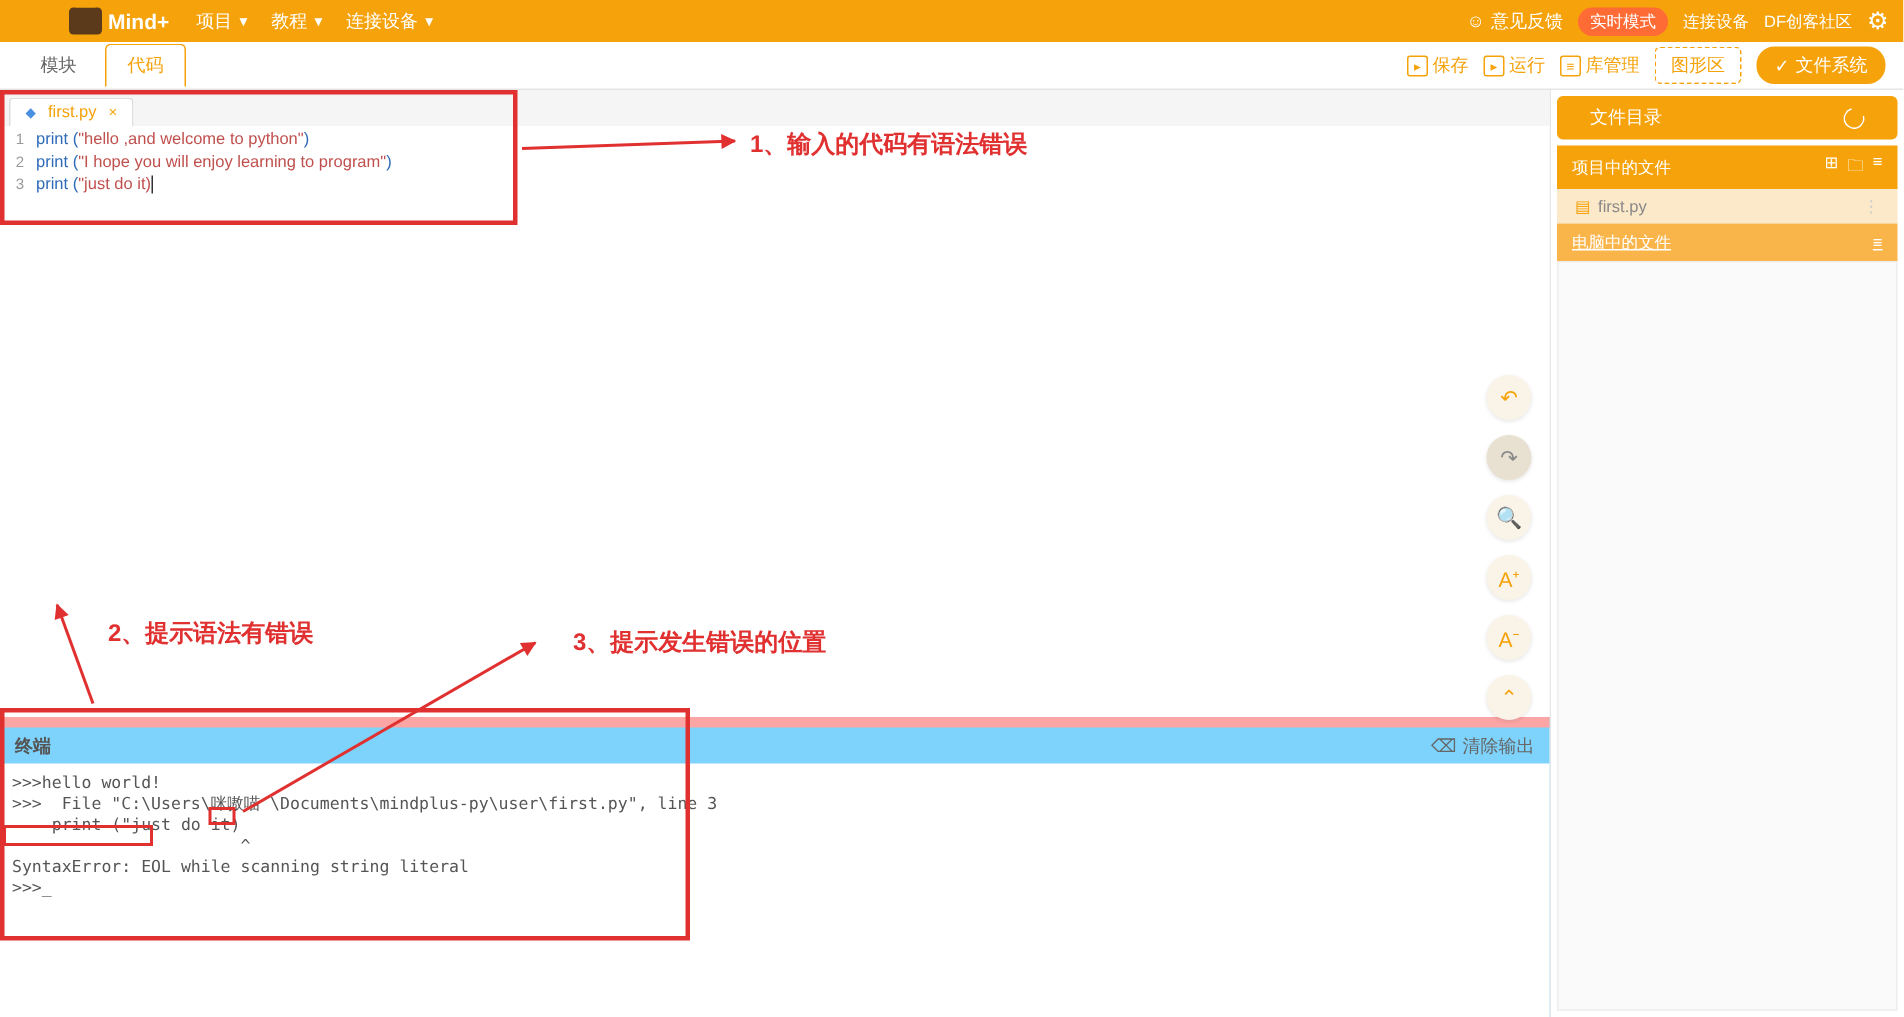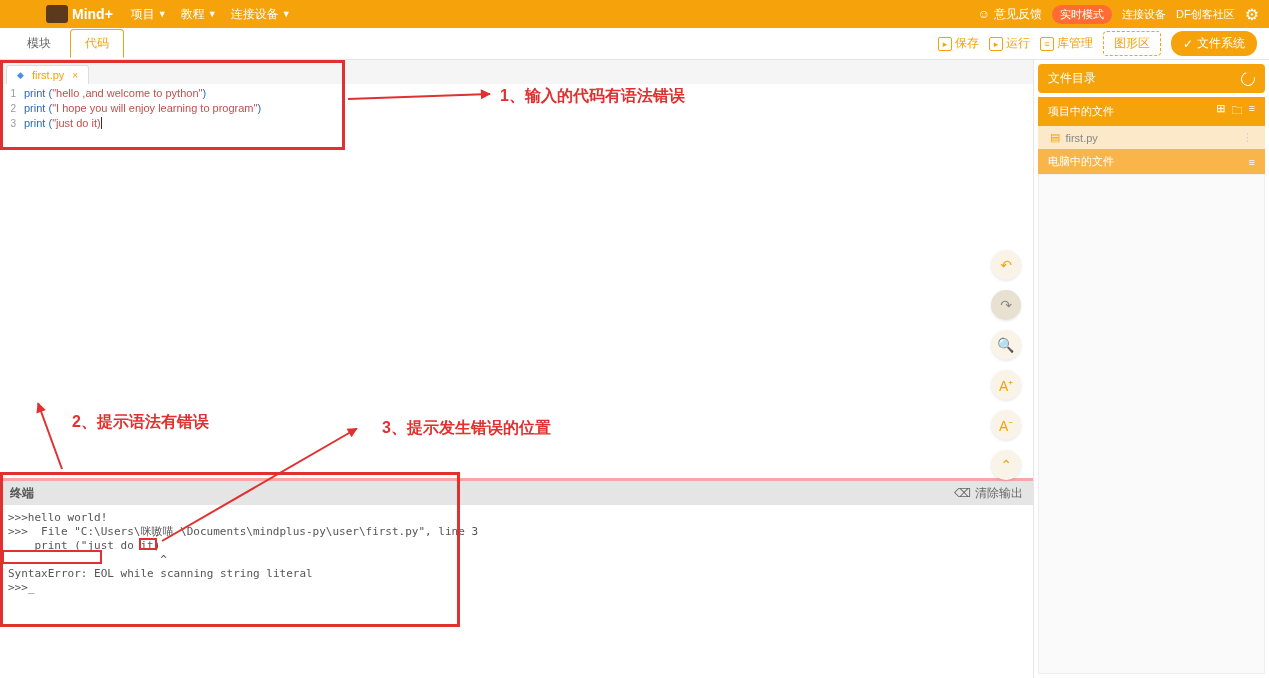--- a/index.html
+++ b/index.html
@@ -52,30 +52,30 @@
 .anno-text { position: absolute; color: #e03030; font-size: 16px; font-weight: 700; }
 .arrow-line { position: absolute; height: 2px; background: #e03030; transform-origin: left center; }
 .arrow-line::after { content: ""; position: absolute; right: -1px; top: -4px; border-left: 10px solid #e03030; border-top: 5px solid transparent; border-bottom: 5px solid transparent; }
 
 
 .float-btns { position: absolute; right: 12px; top: 190px; display: flex; flex-direction: column; gap: 10px; }
 .float-btn { width: 30px; height: 30px; border-radius: 50%; background: #f9f3e8; color: #f6a20a; display: flex; align-items: center; justify-content: center; font-size: 14px; cursor: pointer; box-shadow: 0 1px 3px rgba(0,0,0,0.1); }
 .float-btn.dark { background: #e8e0d0; color: #888; }
 
 
-.terminal-panel { border-top: 3px solid #fca5a5; background: #e5e5e5; display: flex; flex-direction: column; }
+.terminal-panel { border-top: 7px solid #fca5a5; background: #7dd3fc; display: flex; flex-direction: column; }
 .terminal-header { height: 24px; display: flex; align-items: center; padding: 0 10px; font-size: 12px; }
 .terminal-title { font-weight: bold; color: #555; }
 .clear-output { margin-left: auto; display: flex; align-items: center; gap: 4px; color: #666; cursor: pointer; }
 .terminal-body { flex: 1; background: #fff; padding: 6px 8px; font-family: Consolas, monospace; font-size: 11px; line-height: 14px; color: #555; white-space: pre; overflow: hidden; }
 
 
-.side-header { background: #f6a20a; color: #fff; padding: 6px 10px; font-size: 12px; display: flex; align-items: center; justify-content: space-between; border-radius: 4px; margin: 4px; }
+.side-header { background: #f6a20a; color: #fff; padding: 6px 22px; font-size: 12px; display: flex; align-items: center; justify-content: space-between; border-radius: 4px; margin: 4px; }
 .side-section { background: #f6a20a; color: #fff; padding: 5px 10px; font-size: 11px; display: flex; align-items: center; justify-content: space-between; margin: 0 4px; }
-.side-section.light { background: #fab54a; }
+.side-section.light { background: #fab54a; text-decoration: underline; }
 .side-file { background: #fce9c9; padding: 5px 12px; font-size: 11px; color: #888; margin: 0 4px; display: flex; align-items: center; gap: 5px; }
 .side-file-icon { color: #f6a20a; }
 .side-icons { display: flex; gap: 6px; font-size: 11px; }
 .refresh-icon { width: 14px; height: 14px; border: 1.5px solid #fff; border-radius: 50%; border-top-color: transparent; transform: rotate(30deg); position: relative; }
 .side-body { flex: 1; background: #fafafa; margin: 0 4px 4px; border: 1px solid #eee; }
 </style>
 </head>
 <body>
 
 <div class="header">

